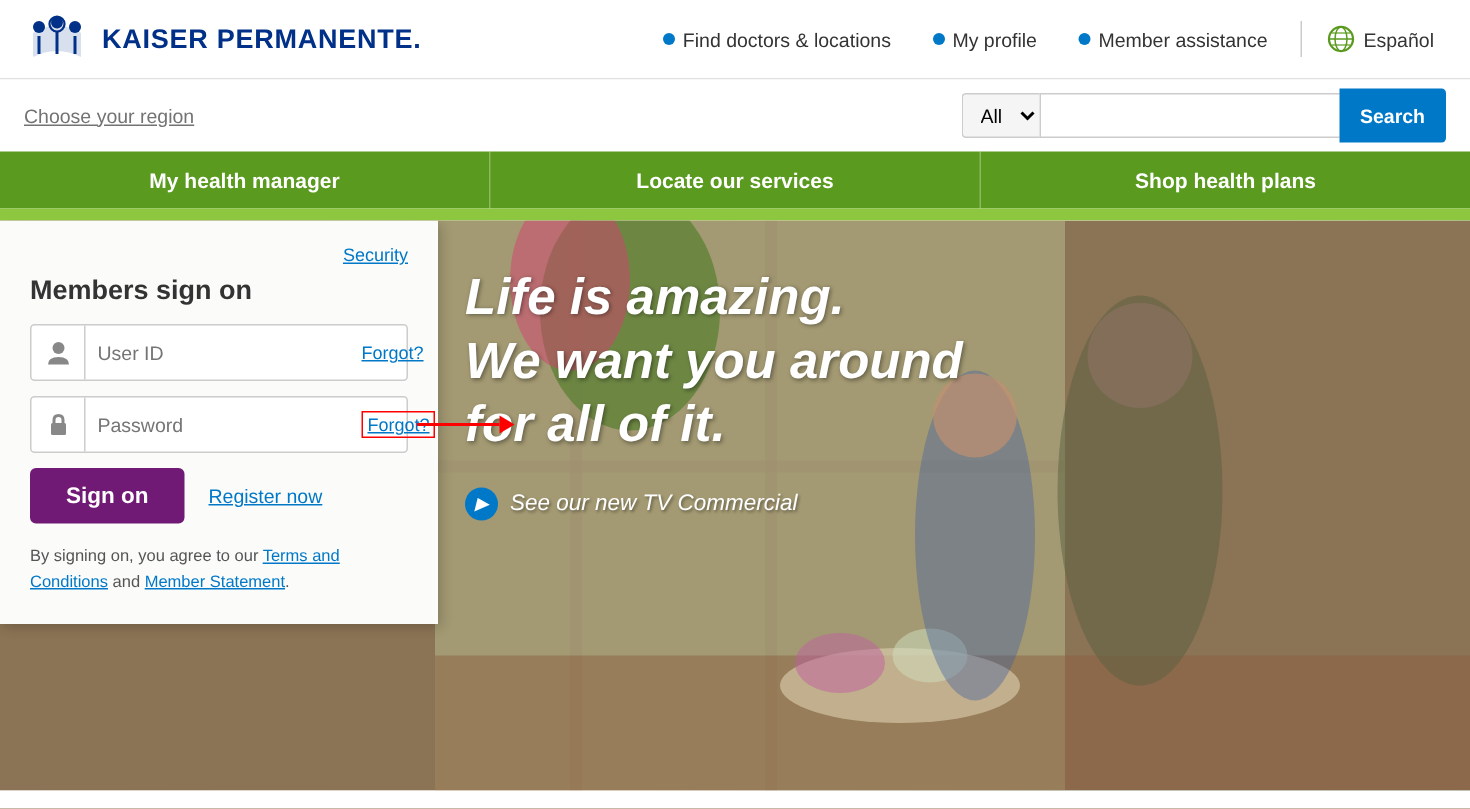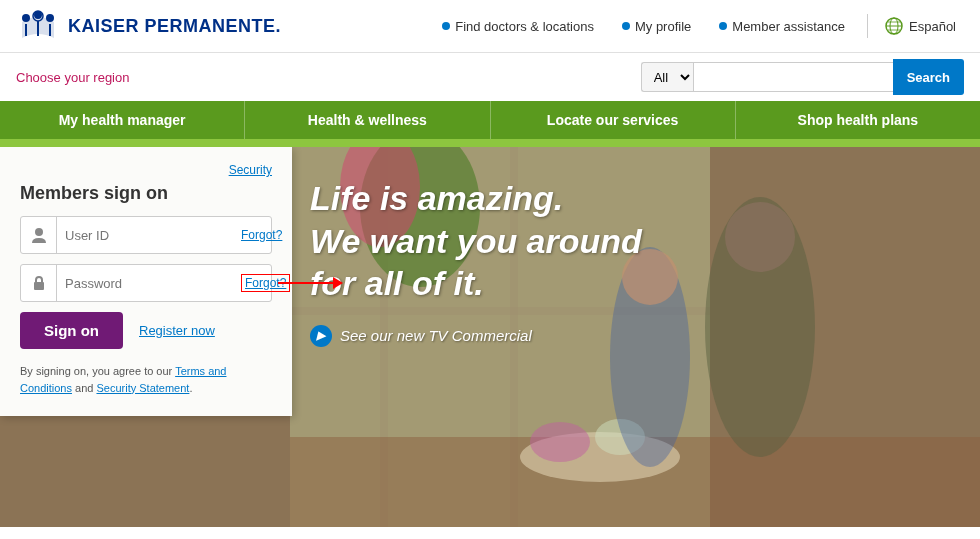--- a/index.html
+++ b/index.html
@@ -78,21 +78,22 @@
     
     .sub-header {
       display: flex;
       align-items: center;
       justify-content: space-between;
       padding: 6px 16px;
       background: #fff;
     }
     .choose-region {
       font-size: 13px;
-      color: #be185d;
+      color: #737373;
+      text-decoration: underline;
       cursor: pointer;
     }
     .search-area {
       display: flex;
       align-items: center;
       gap: 0;
     }
     .search-select {
       border: 1px solid #ccc;
       border-right: none;
@@ -366,21 +367,20 @@
     <select class="search-select">
       <option>All</option>
     </select>
     <input class="search-input-field" type="text" placeholder="" style="">
     <button class="search-btn">Search</button>
   </div>
 </div>
 
 <nav class="nav-bar">
   <a class="nav-item">My health manager</a>
-  <a class="nav-item">Health &amp; wellness</a>
   <a class="nav-item">Locate our services</a>
   <a class="nav-item">Shop health plans</a>
 </nav>
 
 <div class="green-bar"></div>
 
 <div class="main-content">
 
   <div class="bg-image">
 
@@ -459,16 +459,16 @@
 
     <div class="btn-row">
       <button class="signin-btn">Sign on</button>
       <span class="register-link">Register now</span>
     </div>
 
     <div class="terms-text">
       <span>By signing on, you agree to our</span>
       <a>Terms and Conditions</a>
       <span>and</span>
-      <a>Security Statement</a><span>.</span>
+      <a>Member Statement</a><span>.</span>
     </div>
   </div>
 </div>
 
 </body></html>

